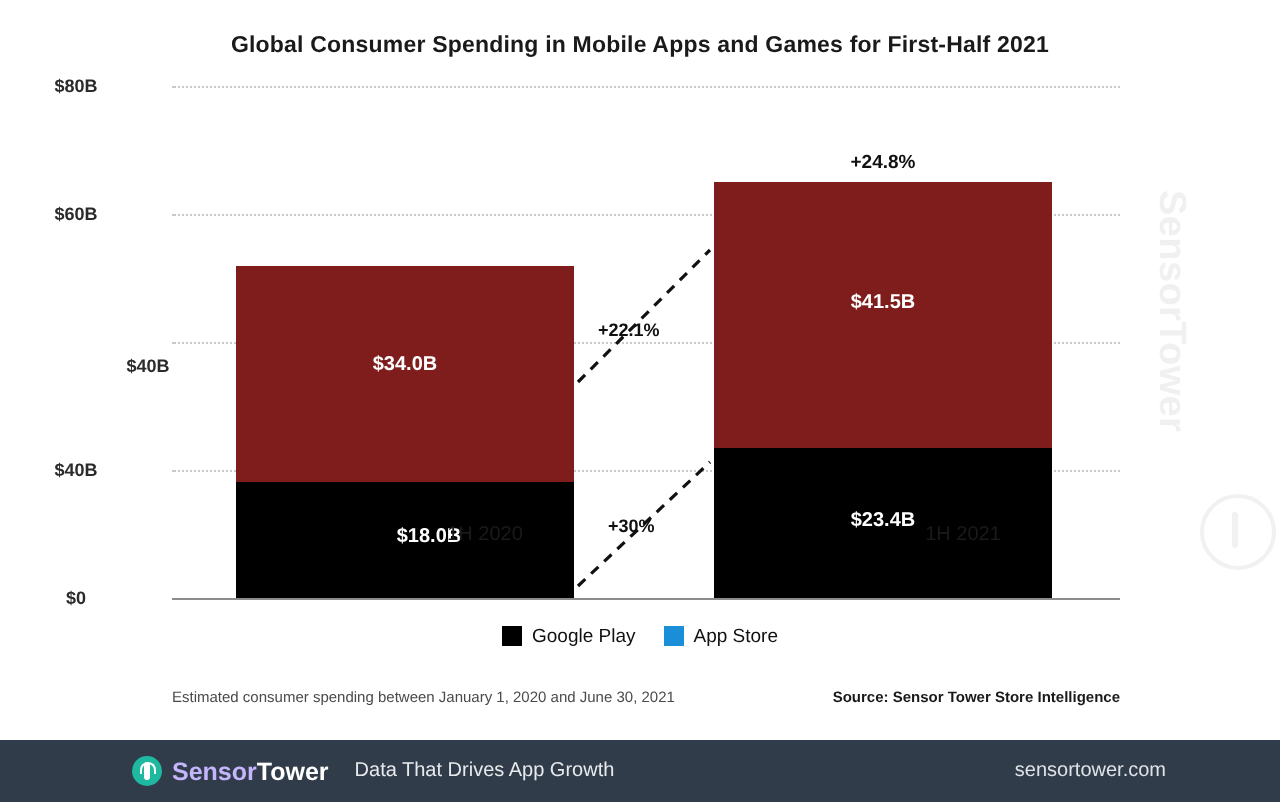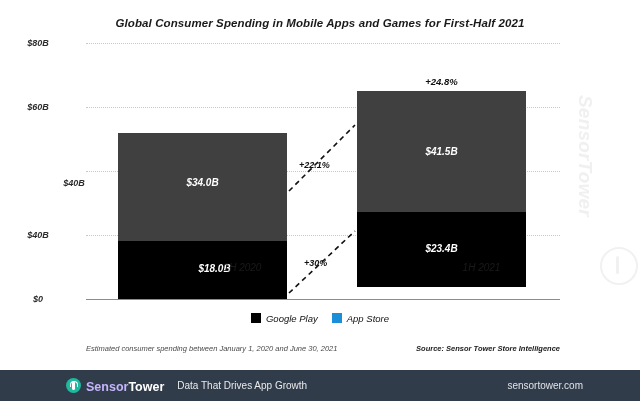--- a/index.html
+++ b/index.html
@@ -15,21 +15,20 @@
     position: relative;
   }
 
   
   #chart-card {
     position: absolute;
     left: 0; top: 0;
     width: 640px;
     height: 370px;
     background: #ffffff;
-    font-style: italic;
   }
 
   #chart-title {
     position: absolute;
     left: 0; top: 17px;
     width: 640px;
     text-align: center;
     font-size: 11.5px;
     font-weight: bold;
     color: #1a1a1a;
@@ -75,21 +74,21 @@
   
   .bar-group { position: absolute; bottom: 0; }
 
   .seg {
     position: absolute;
     left: 0;
     width: 100%;
     box-sizing: border-box;
   }
   .seg-google { background: #000000; }
-  .seg-appstore { background: #404040; }
+  .seg-appstore { background: #7f1d1d; }
 
   .seg-value {
     position: absolute;
     left: 0; right: 0;
     text-align: center;
     font-size: 10px;
     font-weight: bold;
     color: #ffffff;
   }
 
@@ -273,21 +272,21 @@
       <div class="seg seg-google" style="bottom:0px; height:57.6px;">
         <div class="seg-value" style="top:22px;margin-left:24px;">$18.0B</div>
       </div>
     </div>
 
     <div class="bar-group" style="left:271px; width:169px; height:207.7px;">
       <div class="bar-top-label">+24.8%</div>
       <div class="seg seg-appstore" style="bottom:74.9px; height:132.8px;">
         <div class="seg-value" style="top:55px;">$41.5B</div>
       </div>
-      <div class="seg seg-google" style="bottom:12px; height:74.9px;padding-left:26px;">
+      <div class="seg seg-google" style="bottom:0px; height:74.9px;padding-left:26px;">
         <div class="seg-value" style="top:31px;">$23.4B</div>
       </div>
     </div>
 
     <svg class="dash-line" style="left:201px; top:80px; width:70px; height:70px;" width="70" height="70" viewBox="0 0 70 70">
       <line x1="2" y1="68" x2="68" y2="2" stroke="#111111" stroke-width="1.6" stroke-dasharray="5,4"></line>
     </svg>
     <svg class="dash-line" style="left:201px; top:186px; width:70px; height:66px;" width="70" height="66" viewBox="0 0 70 66">
       <line x1="2" y1="64" x2="68" y2="2" stroke="#111111" stroke-width="1.6" stroke-dasharray="5,4"></line>
     </svg>

